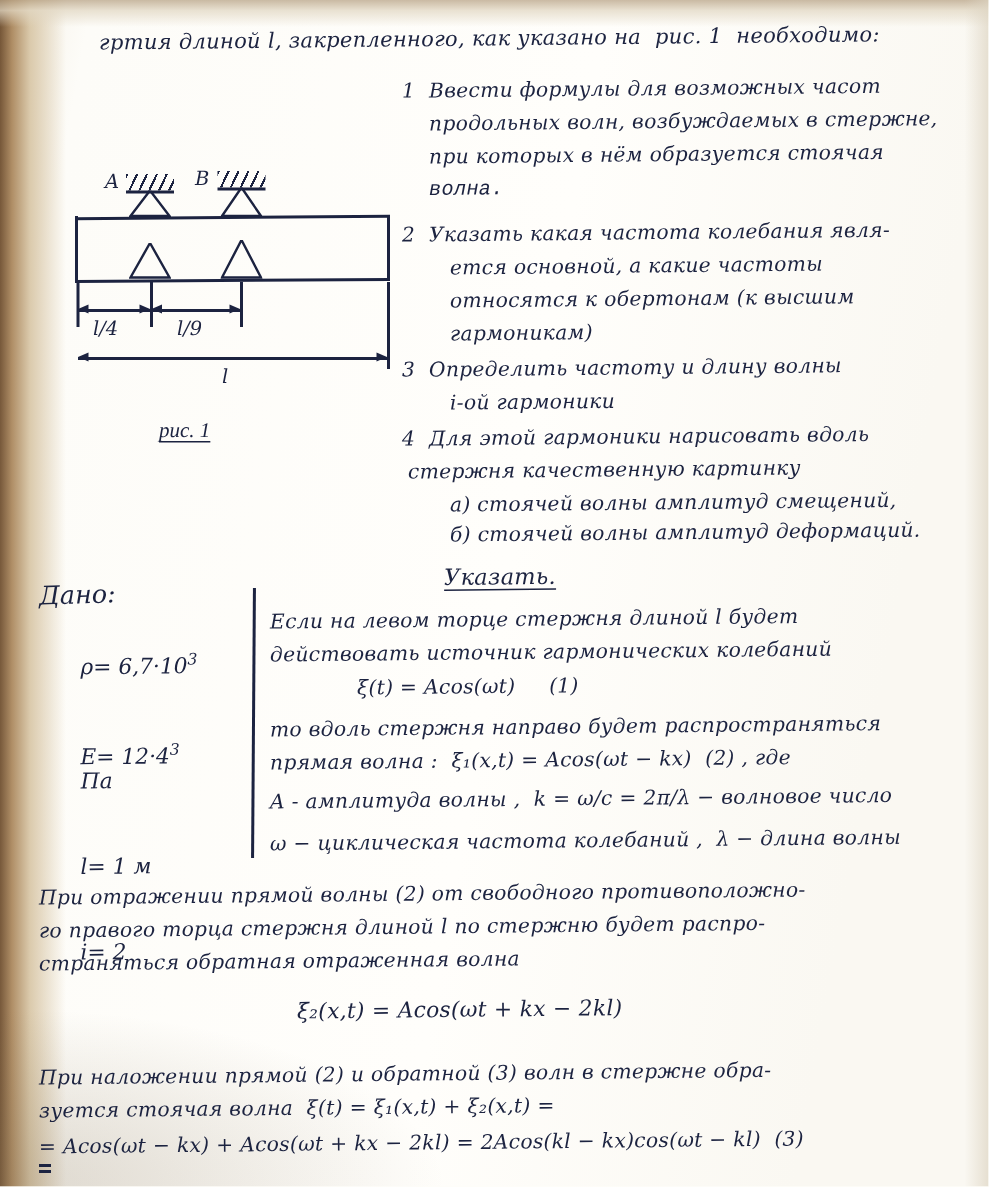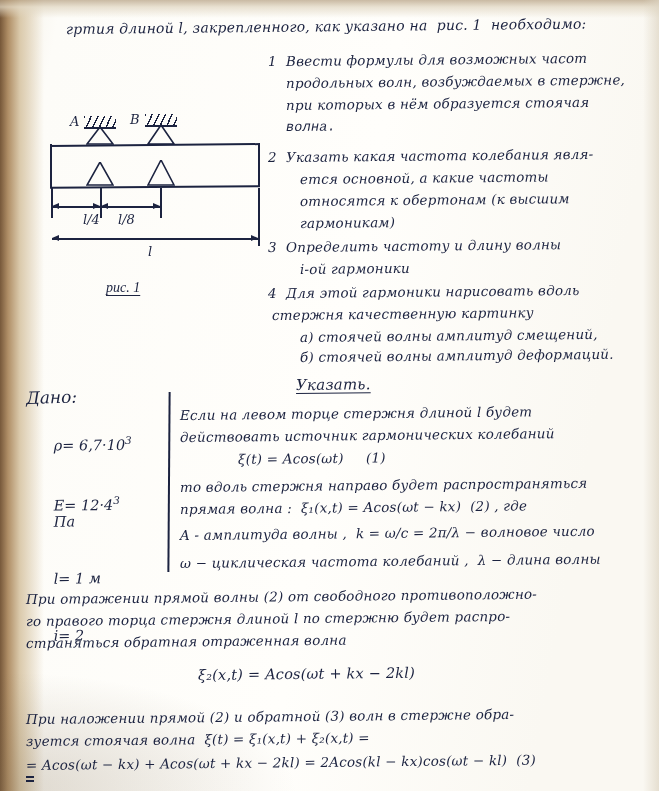--- a/index.html
+++ b/index.html
@@ -254,26 +254,26 @@
     </svg>
 
     <div class="dim-tick" style="left:13px; top:80px; height:30px;"></div>
     <div class="dim-tick" style="left:62px; top:80px; height:30px;"></div>
     <div class="dim-tick" style="left:122px; top:80px; height:30px;"></div>
     <div class="dim-tick" style="left:220px; top:80px; height:58px;"></div>
 
     <div class="dim-line" style="left:14px; top:98px; width:48px;"></div>
     <div class="arrow-l" style="left:14px; top:95px;"></div>
     <div class="arrow-r" style="left:55px; top:95px;"></div>
-    <div class="fig-label" style="left:24px; top:104px;margin-left:21px;">l/4</div>
+    <div class="fig-label" style="left:24px; top:104px;">l/4</div>
 
     <div class="dim-line" style="left:63px; top:98px; width:59px;"></div>
     <div class="arrow-l" style="left:63px; top:95px;"></div>
     <div class="arrow-r" style="left:115px; top:95px;"></div>
-    <div class="fig-label" style="left:80px; top:104px;">l/8</div>
+    <div class="fig-label" style="left:80px; top:104px;">l/9</div>
 
     <div class="dim-line" style="left:14px; top:130px; width:206px;"></div>
     <div class="arrow-l" style="left:14px; top:127px;"></div>
     <div class="arrow-r" style="left:213px; top:127px;"></div>
     <div class="fig-label" style="left:110px; top:136px;">l</div>
 
     <div class="fig-caption" style="left:68px; top:172px;font-family:Liberation Serif, serif;">рис. 1</div>
   </div>
 
   <div class="hw s2" style="left:296px; top:376px; font-size:15px; text-decoration:underline; text-underline-offset:3px;">Указать.</div>

